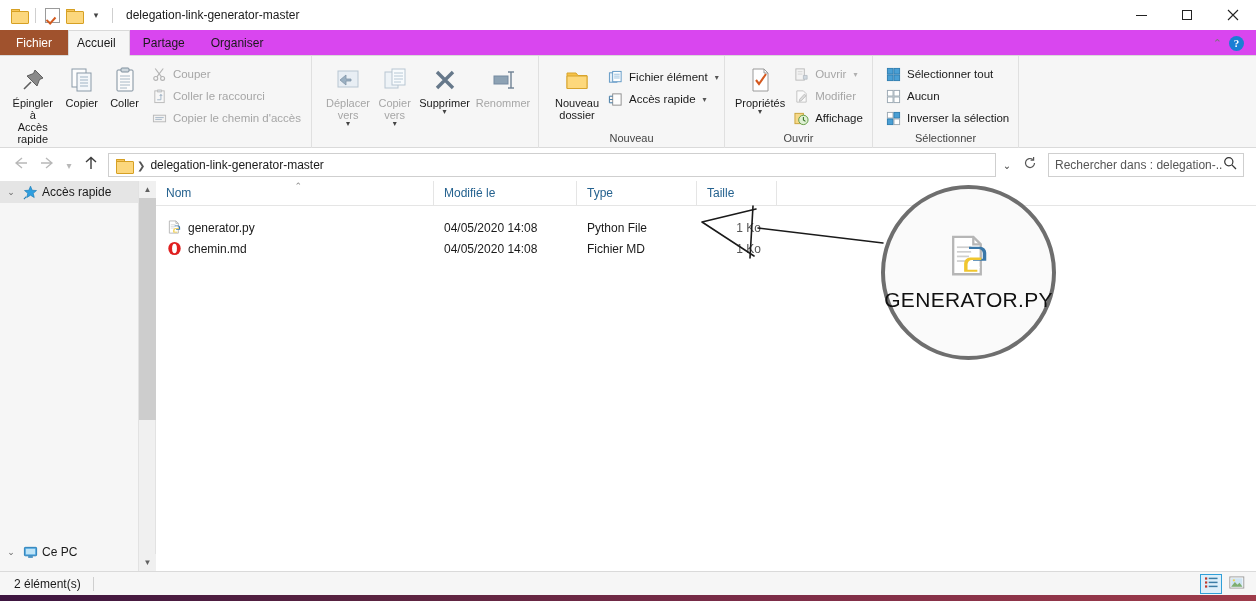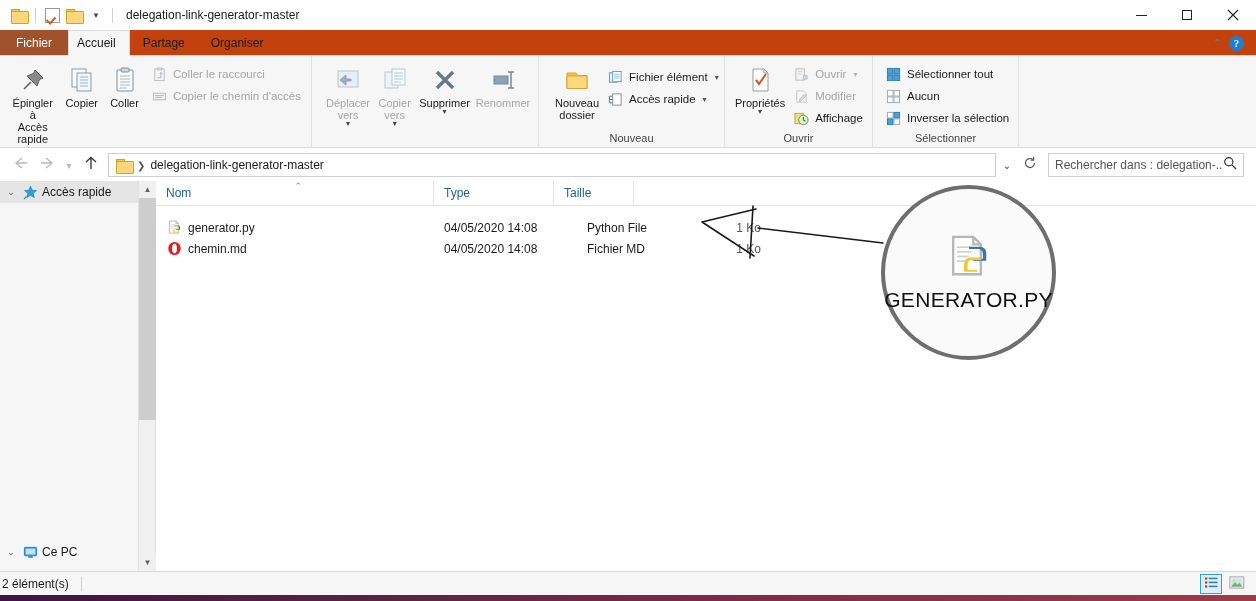--- a/index.html
+++ b/index.html
@@ -62,21 +62,21 @@
     width: 46px; height: 30px; display: flex; align-items: center; justify-content: center;
     font-size: 13px; color: #222;
   }
   .wc-min { width: 11px; height: 1px; background: #222; }
   .wc-max { width: 10px; height: 10px; border: 1px solid #222; }
   .wc-close svg { display: block; }
 
   
   .tabstrip {
     position: absolute; left: 0; top: 30px; width: 1256px; height: 26px;
-    background: #c2410c;
+    background: #d946ef;
     display: flex; align-items: stretch;
     border-bottom: 1px solid #d9d9d9;
   }
   .tab {
     display: flex; align-items: center; justify-content: center;
     padding: 0 13px; font-size: 12px; color: #1a1a1a; cursor: default;
     position: relative;
   }
   .tab.file {
     background: #a0522d; color: #fff; font-weight: normal; padding: 0 16px;
@@ -214,21 +214,21 @@
   .cell { padding-left: 10px; display: flex; align-items: center; gap: 6px; overflow: hidden; white-space: nowrap; }
   .cell.size { justify-content: flex-end; padding-right: 16px; color: #555; }
   .fileicon { width: 16px; height: 16px; flex: none; display: flex; align-items: center; justify-content: center; }
 
   
   .statusbar {
     position: absolute; left: 0; top: 571px; width: 1256px; height: 24px;
     background: #f6f6f6; border-top: 1px solid #dadada;
     display: flex; align-items: center;
   }
-  .status-text { font-size: 12px; color: #1a1a1a; padding-left: 2px; }
+  .status-text { font-size: 12px; color: #1a1a1a; padding-left: 14px; }
   .status-sep { width: 1px; height: 14px; background: #cfcfcf; margin-left: 12px; }
   .viewbtns { position: absolute; right: 8px; top: 2px; display: flex; gap: 4px; align-items: center; }
   .viewbtn {
     width: 22px; height: 20px; display: flex; align-items: center; justify-content: center;
   }
   .viewbtn.active { border: 1px solid #2f9fd8; background: #ddeffa; }
 
   .taskbar {
     position: absolute; left: 0; top: 595px; width: 1256px; height: 6px;
     background: linear-gradient(90deg, #3d1540 0%, #5a2340 30%, #7b2c47 60%, #9e3b4a 100%);
@@ -344,20 +344,33 @@
                 <line x1="10" y1="23" x2="17" y2="23"></line>
               </g>
             </svg>
           </span>
           <span class="lbl">Coller</span>
         </div>
         <div class="smallcol">
           <div class="smallbtn dim">
             <span class="sglyph">
               <svg width="15" height="15" viewBox="0 0 16 16">
+                <g stroke="#b3b3b3" fill="none" stroke-width="1.2">
+                  <circle cx="4" cy="12.2" r="2.1"></circle>
+                    <circle cx="11.3" cy="12.2" r="2.1"></circle>
+                  <line x1="5.2" y1="10.6" x2="12" y2="1.6"></line>
+                    <line x1="10.1" y1="10.6" x2="3.4" y2="1.6"></line>
+                </g>
+              </svg>
+            </span>
+            <span>Couper</span>
+          </div>
+          <div class="smallbtn dim">
+            <span class="sglyph">
+              <svg width="15" height="15" viewBox="0 0 16 16">
                 <rect x="3" y="2" width="10" height="12.5" fill="#f7f7f7" stroke="#b9b9b9" stroke-width="1"></rect>
                 <rect x="6" y="1" width="4" height="2.2" fill="#d6dde2" stroke="#b9b9b9" stroke-width="0.8"></rect>
                 <path d="M5.5 11.5 L9.5 11.5 L9.5 6.5" stroke="#9fb2c4" fill="none" stroke-width="1"></path>
                 <path d="M9.5 5 L11.4 7.2 L7.6 7.2 Z" fill="#9fb2c4"></path>
               </svg>
             </span>
             <span>Coller le raccourci</span>
           </div>
           <div class="smallbtn dim">
             <span class="sglyph">
@@ -661,20 +674,23 @@
       <div class="sb-arrow">▲</div>
       <div class="sb-thumb" style="top:17px;height:222px"></div>
       <div class="sb-arrow bottom">▼</div>
     </div>
 
     <div class="listpane">
       <div class="colheader">
         <div class="col" style="width:278px">
           <span class="sortmark">⌃</span>
           <span>Nom</span>
+        </div>
+        <div class="col" style="width:143px">
+          <span>Modifié le</span>
         </div>
         <div class="col" style="width:120px">
           <span>Type</span>
         </div>
         <div class="col" style="width:80px">
           <span>Taille</span>
         </div>
         <div class="col" style="flex:1;border-right:none"></div>
       </div>
 

